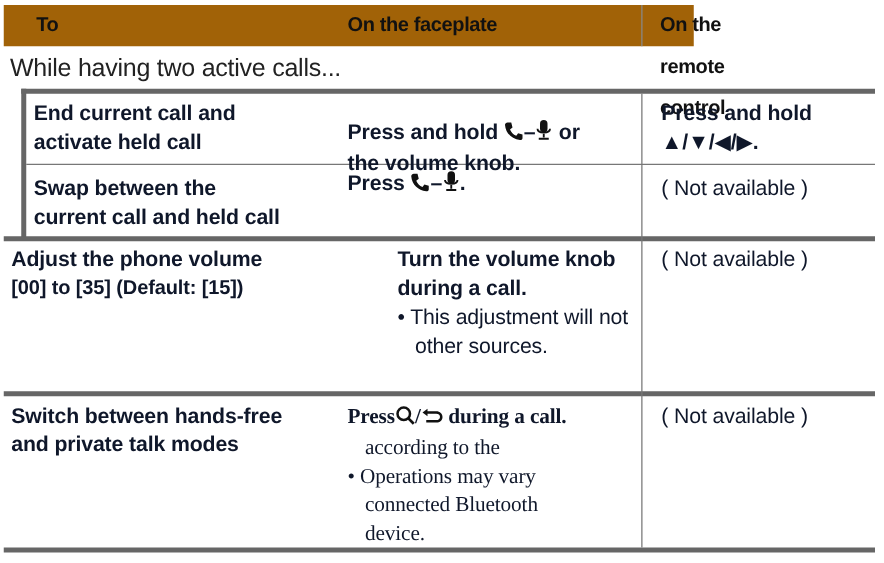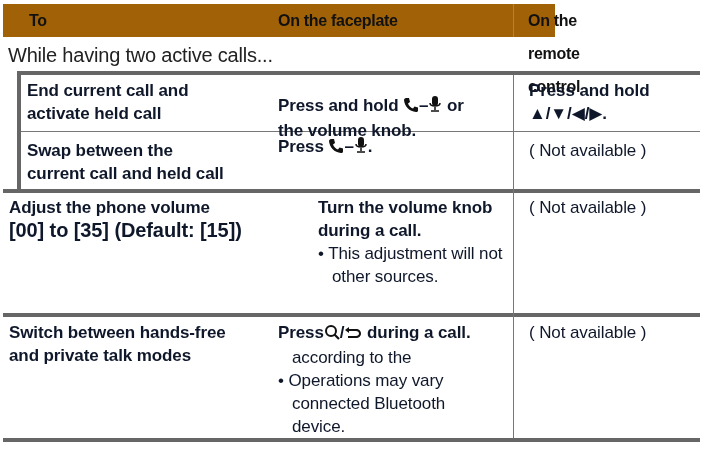--- a/index.html
+++ b/index.html
@@ -95,37 +95,37 @@
         <rect x="4" y="1" width="6" height="10" rx="3" fill="#111"></rect>
         <path d="M2 8 C2 12 12 12 12 8" stroke="#111" stroke-width="1.5" fill="none"></path>
         <line x1="7" y1="12" x2="7" y2="15" stroke="#111" stroke-width="1.5"></line>
         <line x1="3" y1="16" x2="11" y2="16" stroke="#111" stroke-width="1.5"></line>
       </svg></span><span>.</span>
 </div>
 <div class="txt" style="left:529px; top:139px;">( Not available )</div>
 
 <div class="txt b" style="left:9px; top:196px;">
   <div>Adjust the phone volume</div>
-  <div style="font-size:20px;">[00] to [35] (Default: [15])</div>
+  <div style="font-size:16px;">[00] to [35] (Default: [15])</div>
 </div>
 <div class="txt" style="left:278px; top:196px;margin-left:40px;">
   <div class="b">Turn the volume knob</div>
   <div class="b">during a call.</div>
   <div class="note">
     <div>• <span>This adjustment will not</span></div>
     <div style="padding-left:14px;">other sources.</div>
   </div>
 </div>
 <div class="txt" style="left:529px; top:196px;">( Not available )</div>
 
 <div class="txt b" style="left:9px; top:321px;">
   <div>Switch between hands-free</div>
   <div>and private talk modes</div>
 </div>
-<div class="txt" style="left:278px; top:321px;">
+<div class="txt" style="left:278px; top:321px;font-family:Liberation Serif, serif;">
   <div class="b">
     <span>Press</span><span class="ico"><svg width="16" height="16" viewBox="0 0 16 16">
           <circle cx="7" cy="7" r="5" stroke="#111" stroke-width="2" fill="none"></circle>
           <line x1="10.5" y1="10.5" x2="15" y2="15" stroke="#111" stroke-width="2.2"></line>
         </svg></span><span>/</span><span class="ico"><svg width="18" height="14" viewBox="0 0 18 14">
           <path d="M1 4 L5 1 L5 3 L12 3 C15 3 17 5 17 7.5 C17 10 15 12 12 12 L4 12 L4 10 L12 10 C13.7 10 15 9 15 7.5 C15 6 13.7 5 12 5 L5 5 L5 7 Z" fill="#111"></path>
         </svg></span>
     <span>during a call.</span>
   </div>
   <div class="note">

